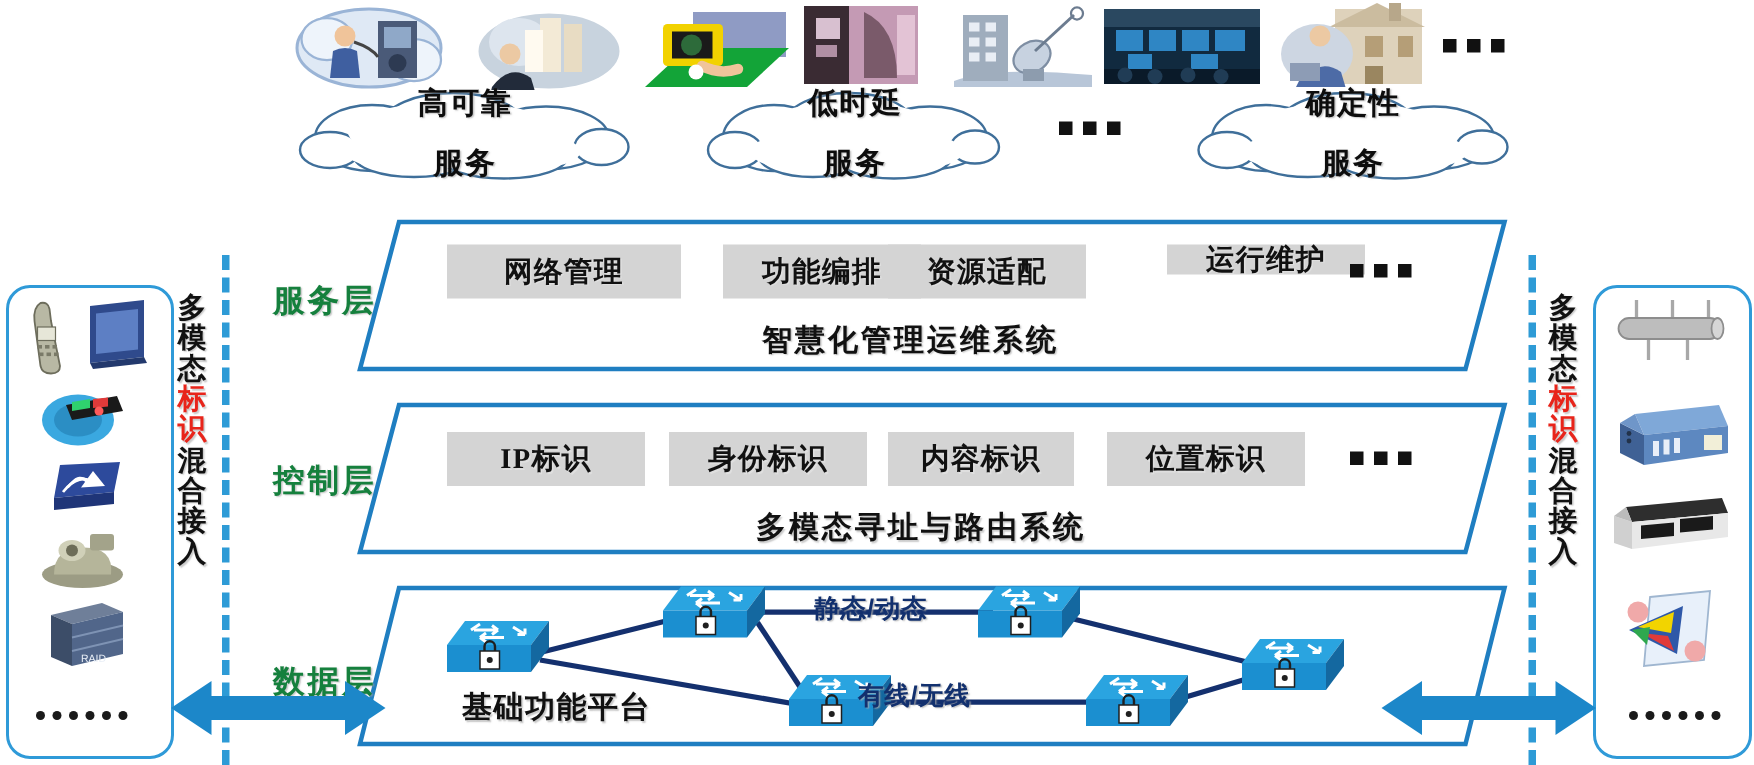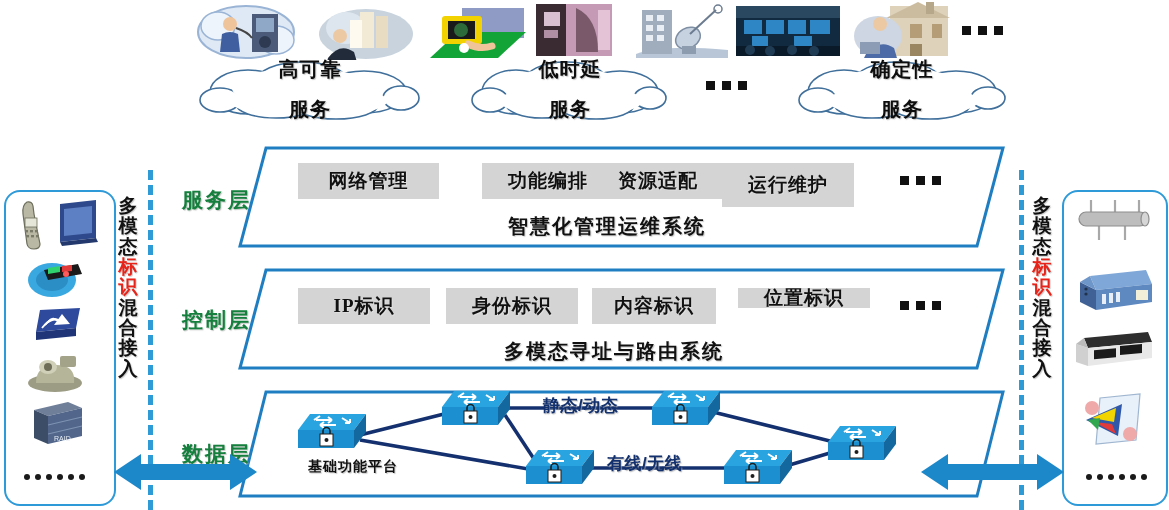--- a/index.html
+++ b/index.html
@@ -46,21 +46,21 @@
   .dashline{position:absolute;width:0;border-left:5px dashed #2e9bd6;}
 
   .dotrow{position:absolute;display:flex;gap:5px;align-items:center;}
   .dotrow i{width:6px;height:6px;border-radius:50%;background:#1a1a1a;display:block;}
 
   
   .netlabel{position:absolute;font-family:"Liberation Sans","DejaVu Sans",sans-serif;
       font-weight:bold;font-size:17px;color:#12306e;letter-spacing:.5px;
       text-shadow:1px 1px 1px rgba(170,170,170,.75);white-space:nowrap;}
   .platlabel{position:absolute;font-family:"Liberation Serif","DejaVu Serif",serif;
-      font-weight:bold;font-size:14px;color:#111;letter-spacing:1px;
+      font-weight:bold;font-size:20px;color:#111;letter-spacing:1px;
       text-shadow:1px 1px 1px rgba(160,160,160,.6);white-space:nowrap;}
 
   svg.overlay{position:absolute;left:0;top:0;pointer-events:none;}
 </style>
 </head>
 <body>
 
 <div class="illu" style="left:196px;top:4px;width:108px;">
   <svg width="108" height="56" viewBox="0 0 108 56">
     <ellipse cx="50" cy="28" rx="48" ry="26" fill="#dfe9f5" stroke="#9ab4d6" stroke-width="2"></ellipse>
@@ -250,36 +250,36 @@
 <div class="dashline" style="left:148px;top:170px;height:340px;"></div>
 <div class="dashline" style="left:1019px;top:170px;height:340px;"></div>
 
 <div class="layer-label" style="left:182px;top:186px;">服务层</div>
 <svg class="overlay" width="1169" height="510">
   <polygon points="266,148 1003,148 977,246 240,246" fill="#ffffff" stroke="#1f7ec1" stroke-width="3"></polygon>
   <polygon points="266,270 1003,270 977,368 240,368" fill="#ffffff" stroke="#1f7ec1" stroke-width="3"></polygon>
   <polygon points="266,392 1003,392 977,496 240,496" fill="#ffffff" stroke="#1f7ec1" stroke-width="3"></polygon>
 </svg>
 
-<div class="chip" style="left:298px;top:163px;width:141px;height:36px;font-family:Liberation Serif, serif;">网络管理</div>
+<div class="chip" style="left:298px;top:163px;width:156px;height:36px;font-family:Liberation Serif, serif;">网络管理</div>
 <div class="chip" style="left:446px;top:163px;width:132px;height:36px;margin-left:36px;">功能编排</div>
 <div class="chip" style="left:592px;top:163px;width:132px;height:36px;">资源适配</div>
-<div class="chip" style="left:722px;top:163px;width:132px;height:44px;">运行维护</div>
+<div class="chip" style="left:778px;top:163px;width:132px;height:20px;">运行维护</div>
 <div class="sqdots" style="left:900px;top:176px;">
   <i></i>
     <i></i>
     <i></i>
 </div>
 <div class="subtitle" style="left:508px;top:213px;">智慧化管理运维系统</div>
 
 <div class="layer-label" style="left:182px;top:306px;">控制层</div>
 <div class="chip" style="left:298px;top:288px;width:132px;height:36px;">IP标识</div>
 <div class="chip" style="left:446px;top:288px;width:132px;height:36px;">身份标识</div>
 <div class="chip" style="left:592px;top:288px;width:124px;height:36px;">内容标识</div>
-<div class="chip" style="left:738px;top:288px;width:132px;height:20px;">位置标识</div>
+<div class="chip" style="left:738px;top:288px;width:132px;height:36px;">位置标识</div>
 <div class="sqdots" style="left:900px;top:301px;">
   <i></i>
     <i></i>
     <i></i>
 </div>
 <div class="subtitle" style="left:504px;top:338px;">多模态寻址与路由系统</div>
 
 <div class="layer-label" style="left:182px;top:440px;">数据层</div>
 
 <svg class="overlay" width="1169" height="510">
@@ -391,21 +391,21 @@
       <path d="M24 4 l-6 4"></path>
     </g>
     <rect x="24" y="22" width="13" height="12" fill="#fff" stroke="#1f1f1f" stroke-width="1"></rect>
     <path d="M27 22 v-3 a3.5 3.5 0 0 1 7 0 v3" stroke="#1f1f1f" stroke-width="1.6" fill="none"></path>
     <circle cx="30.5" cy="28" r="2" fill="#1f1f1f"></circle>
   </svg>
 </div>
 
 <div class="platlabel" style="left:308px;top:458px;">基础功能平台</div>
 <div class="netlabel" style="left:543px;top:394px;">静态/动态</div>
-<div class="netlabel" style="left:607px;top:452px;">有线/无线</div>
+<div class="netlabel" style="left:572px;top:452px;">有线/无线</div>
 
 <div class="panel" style="left:4px;top:190px;width:108px;height:312px;"></div>
 
 <div class="abs" style="left:16px;top:200px;width:32px;height:50px;">
   <svg width="32" height="50" viewBox="0 0 32 50">
     <path d="M11 2 q5 -1 6 4 l1 8 l6 30 q0 5 -6 5 q-6 0 -7 -5 l-4 -30 q-1 -9 4 -12 z" fill="#b8b8a4" stroke="#6d6d5c" stroke-width="1.2"></path>
     <rect x="9" y="18" width="12" height="9" fill="#e6e6d8" stroke="#6d6d5c" stroke-width="0.8"></rect>
     <g fill="#7a7a68">
       <rect x="9" y="30" width="3" height="2.4"></rect>
         <rect x="14" y="30" width="3" height="2.4"></rect>

